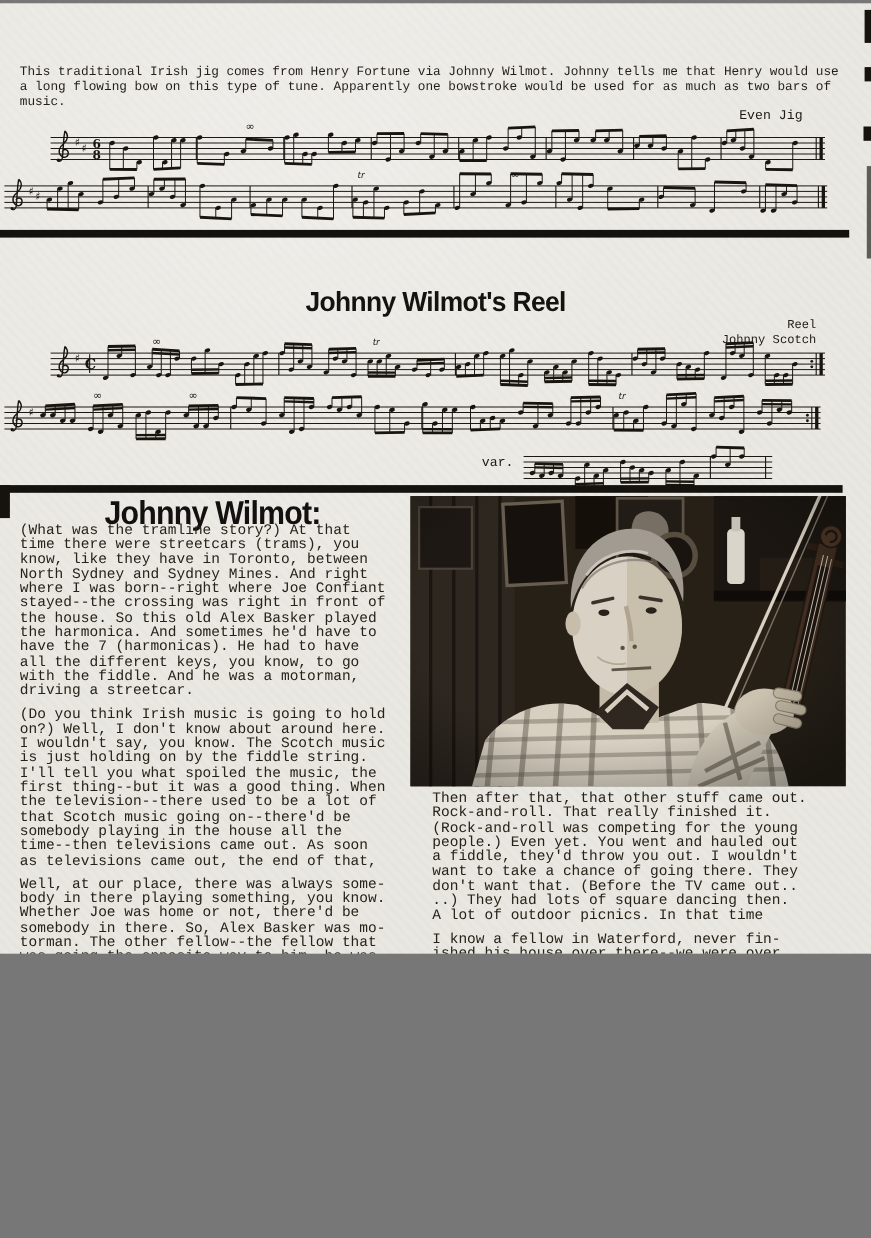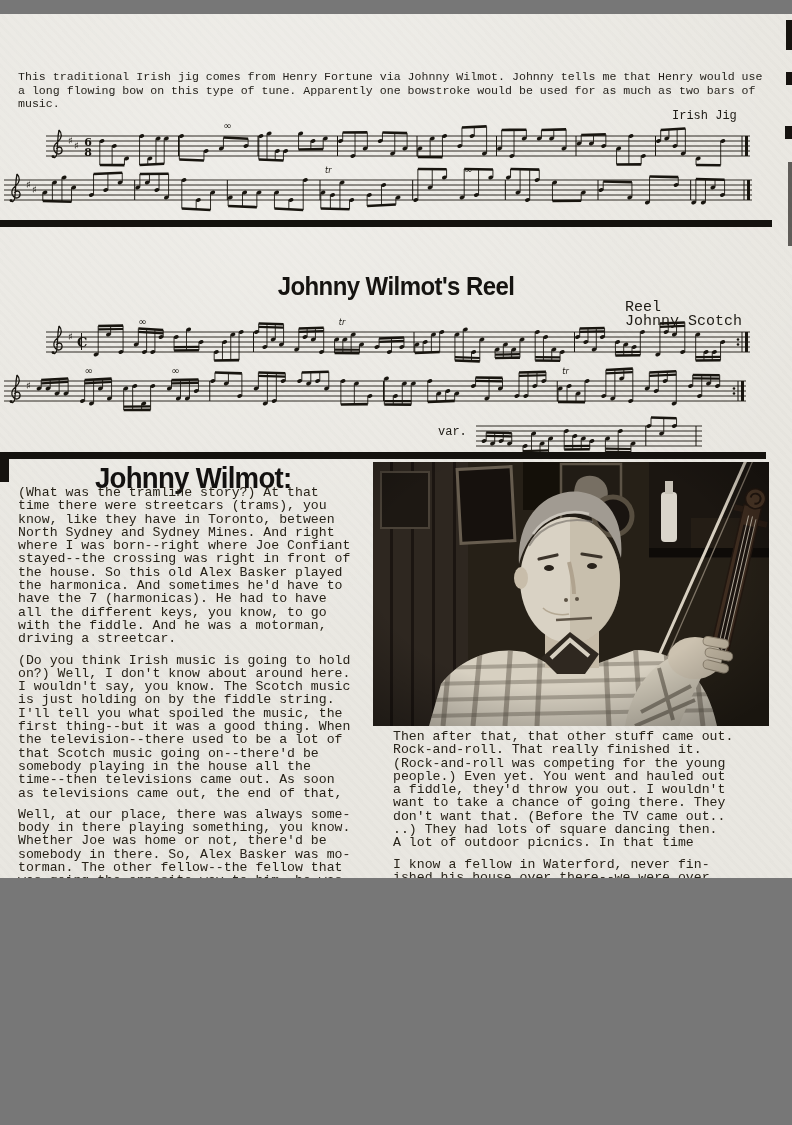--- a/index.html
+++ b/index.html
@@ -1,49 +1,49 @@
 <!DOCTYPE html>
 <html><head>
 <meta charset="utf-8">
 <style>
   *{box-sizing:border-box}
   html,body{margin:0;padding:0;background:#777}
-  .page{position:relative;width:792px;height:864px;margin:14px auto;overflow:hidden;
+  .page{position:relative;width:792px;height:864px;margin:3px auto;overflow:hidden;
         color:#24211b;
         background:
           radial-gradient(circle at 35% 15%, rgba(255,255,255,.28), rgba(255,255,255,0) 65%),
           repeating-linear-gradient(47deg, rgba(0,0,0,.012) 0 3px, rgba(0,0,0,0) 3px 7px),
           #e9e7e1;}
   .abs{position:absolute}
   .mono{font-family:"Liberation Mono","DejaVu Sans Mono",monospace}
   .sans{font-family:"Liberation Sans","DejaVu Sans",sans-serif}
   .intro{font-size:11.6px;line-height:13.5px;white-space:pre-line;color:#221f19;margin:0}
   .body-text p{margin:0 0 8px;font-size:13.2px;line-height:13.3px;white-space:pre-line;color:#272218}
   .tune-label{font-size:12px;color:#1d1a14}
-  .credit{font-size:15px;line-height:13.5px;color:#1d1a14}
+  .credit{font-size:11px;line-height:13.5px;text-align:right;color:#1d1a14}
   .divider{position:absolute;height:7px;background:#14120e}
   .reel-title{margin:0;font-weight:700;font-size:25px;letter-spacing:-.6px;text-align:center;
               transform:scaleX(.96);color:#151310}
   h1.interview{margin:0;font-weight:700;font-size:30px;letter-spacing:-.8px;transform:scaleX(.92);
                transform-origin:left top;color:#131110}
   svg.staff{position:absolute;display:block;overflow:visible}
   svg.photo{position:absolute;display:block}
   .art{position:absolute;background:#16130f}
   .pagenum{font-size:13.5px;color:#24201a}
 </style>
 </head>
 <body>
 
 <div class="page">
 
   <p class="abs mono intro" style="left:18px;top:56px;width:752px">This traditional Irish jig comes from Henry Fortune via Johnny Wilmot. Johnny tells me that Henry would use
 a long flowing bow on this type of tune. Apparently one bowstroke would be used for as much as two bars of
 music.</p>
 
-  <div class="abs mono tune-label" style="left:672px;top:95px">Irish Jig</div>
+  <div class="abs mono tune-label" style="left:672px;top:95px">Even Jig</div>
 
   <svg class="staff" style="left:46px;top:106px" width="706" height="48">
       <line x1="0" y1="16" x2="704" y2="16" stroke="#18150f" stroke-width="0.9"></line>
       <line x1="0" y1="21" x2="704" y2="21" stroke="#18150f" stroke-width="0.9"></line>
       <line x1="0" y1="26" x2="704" y2="26" stroke="#18150f" stroke-width="0.9"></line>
       <line x1="0" y1="31" x2="704" y2="31" stroke="#18150f" stroke-width="0.9"></line>
       <line x1="0" y1="36" x2="704" y2="36" stroke="#18150f" stroke-width="0.9"></line>
       <path d="M13,10 C16.5,13.5 16,18 12,21.5
       C7.5,25 6.5,29.5 9.5,32.5
       C12.5,35.5 16.5,33.5 16,29.5

